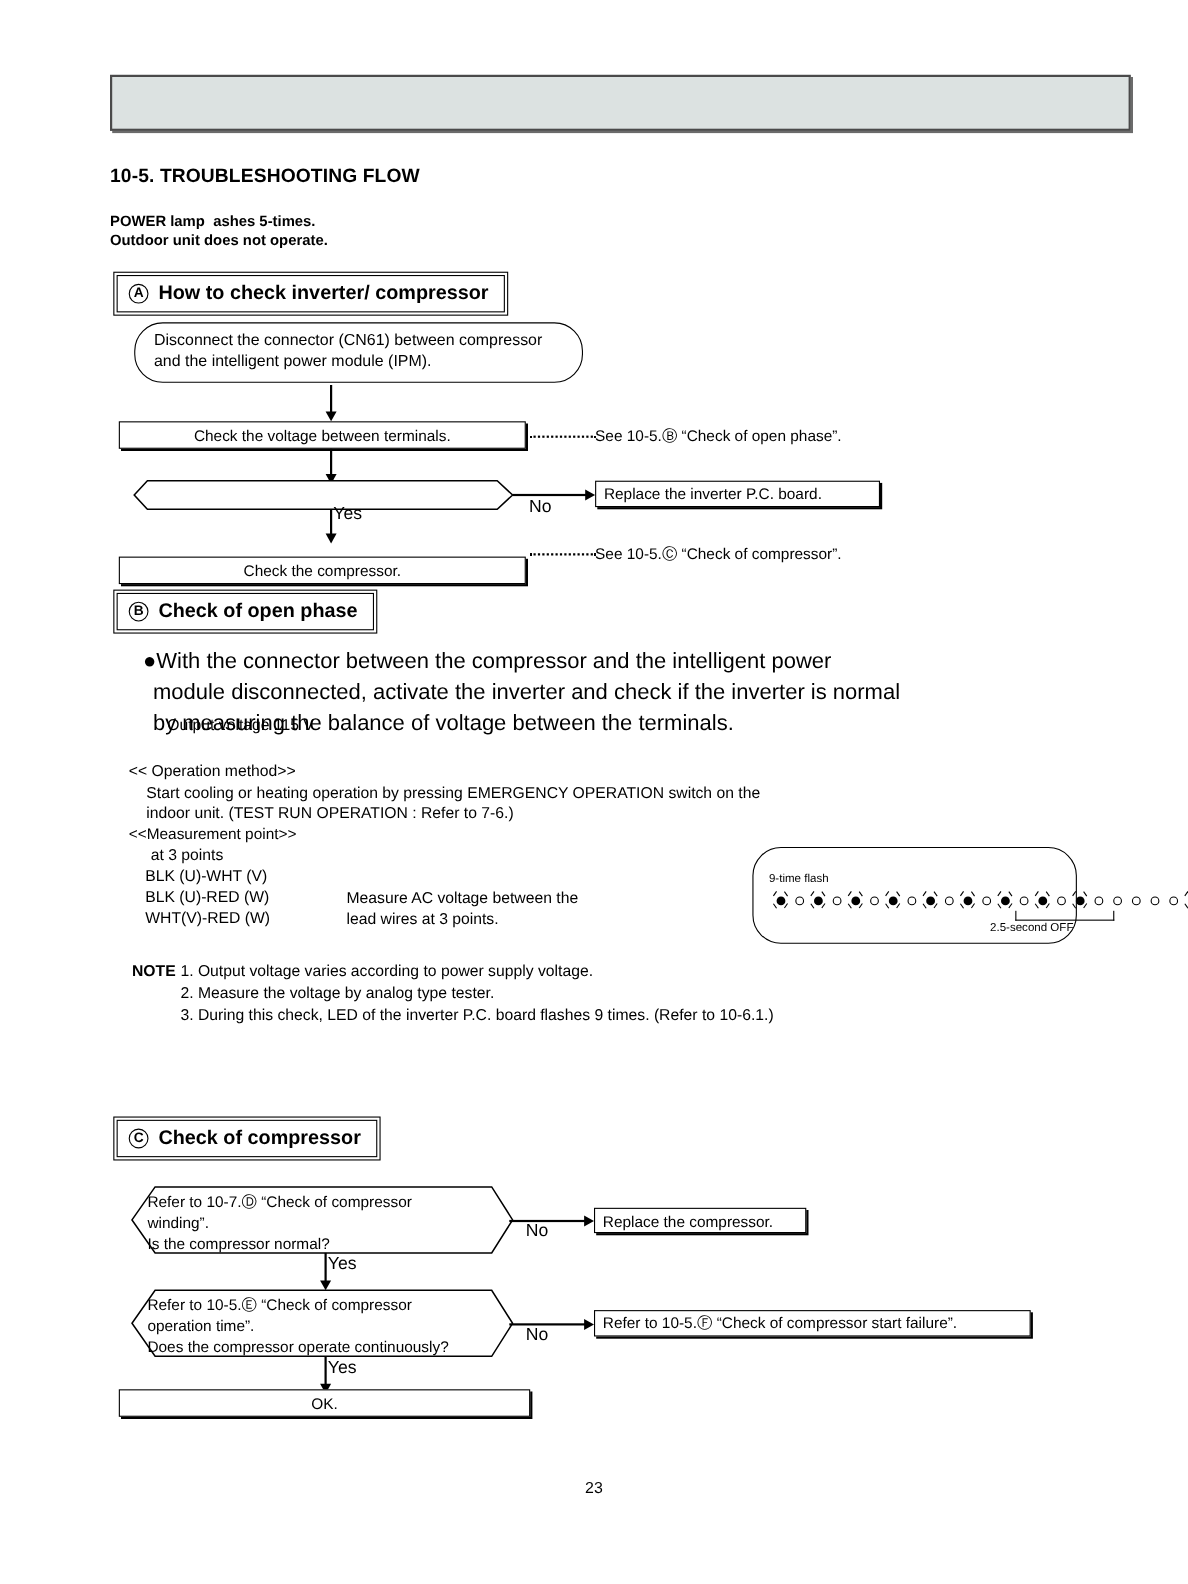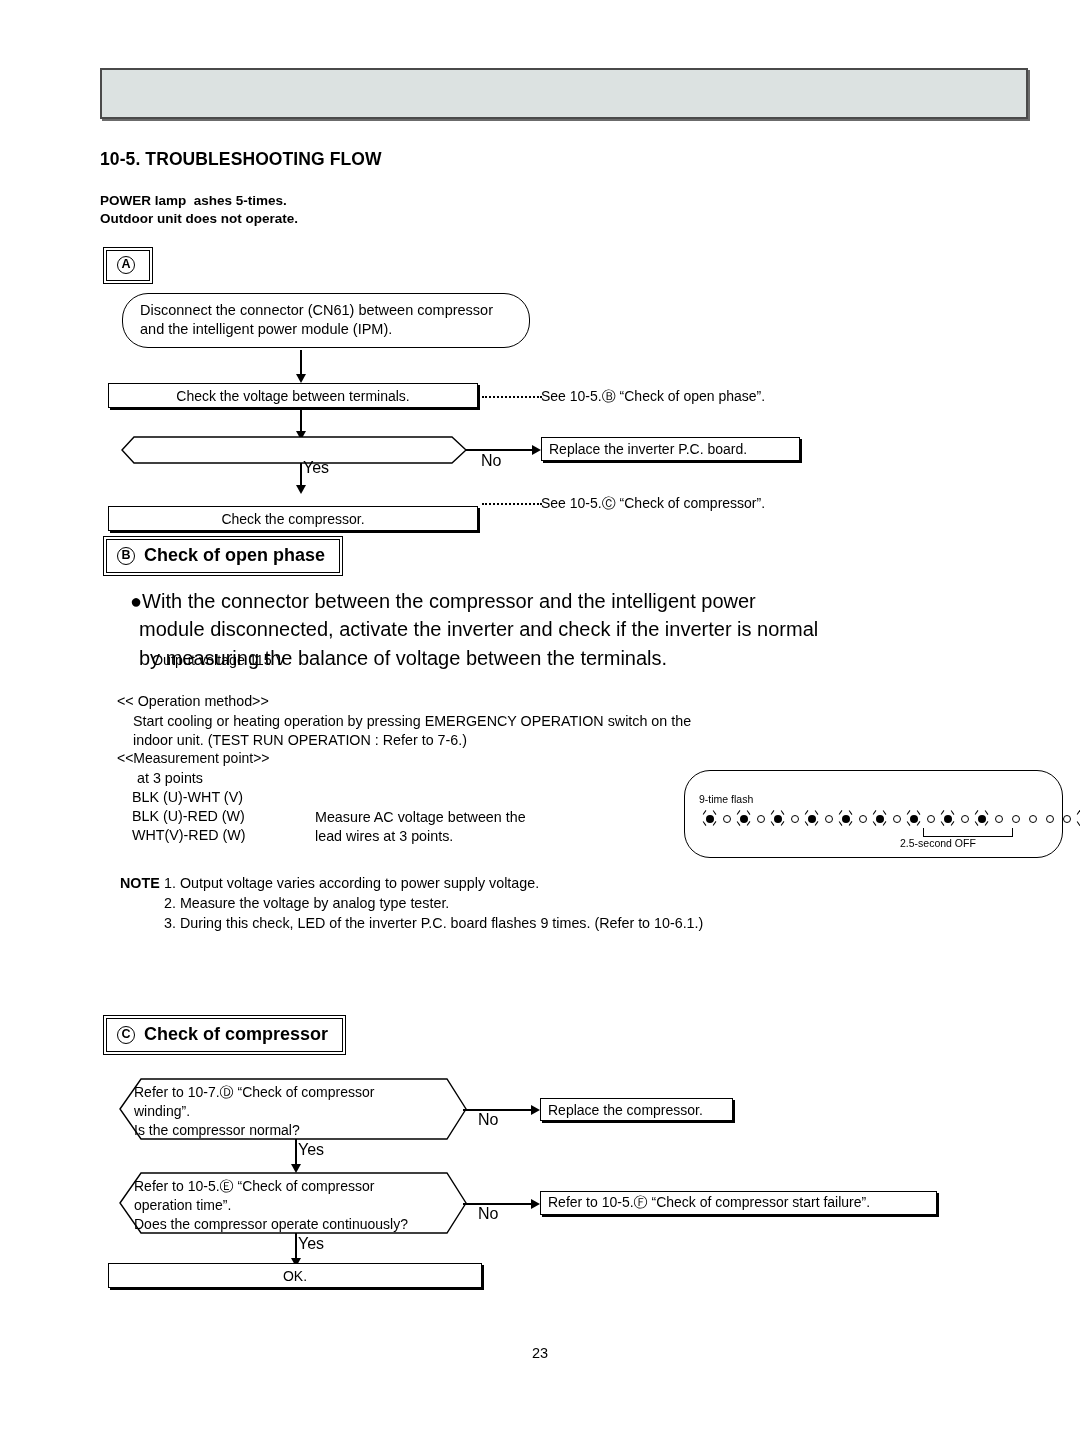--- a/index.html
+++ b/index.html
@@ -114,21 +114,21 @@
   #b-mpoint{ left:117px; top:750px; font-size:14px; }
   #b-m0{ left:137px; top:769px; font-size:14.3px; }
   #b-m1{ left:132px; top:788px; font-size:14.3px; }
   #b-m2{ left:132px; top:807px; font-size:14.3px; }
   #b-m3{ left:132px; top:826px; font-size:14.3px; }
   #b-meas1{ left:315px; top:808px; font-size:14.3px; }
   #b-meas2{ left:315px; top:827px; font-size:14.3px; }
 
   
   #led-panel{
-    position:absolute; left:684px; top:770px; width:379px; height:88px;
+    position:absolute; left:684px; top:770px; width:295px; height:88px;
     border:1.4px solid #000; border-radius:26px; background:#fff;
   }
   #led-caption{ position:absolute; left:14px; top:22px; font-size:10.5px; white-space:nowrap; }
   #led-row{ position:absolute; left:16px; top:38px; display:flex; align-items:center; gap:0px; }
   .led-on{ width:17px; height:18px; position:relative; flex:0 0 17px; }
   .led-on .dot{
     position:absolute; left:4.5px; top:5.5px; width:8px; height:8px;
     background:#000; border-radius:50%;
   }
   .led-on .ray{ position:absolute; width:1.4px; height:5px; background:#000; }
@@ -167,20 +167,21 @@
 
 <div id="header-bar"></div>
 
 <div class="t" id="doc-title">10-5. TROUBLESHOOTING FLOW</div>
 <div class="t" id="cond-1">POWER lamp  ashes 5-times.</div>
 <div class="t" id="cond-2">Outdoor unit does not operate.</div>
 
 <div class="sec-head" id="sec-a">
   <div class="sec-head-inner">
     <span class="circ">A</span>
+    <span>How to check inverter/ compressor</span>
   </div>
 </div>
 
 <div class="rbox" style="left:122px; top:293px; width:408px;">Disconnect the connector (CN61) between
 compressor and the intelligent power module
 (IPM).</div>
 
 <div class="vline" style="left:300px; top:350px; height:26px;"></div>
 <div class="arr-down" style="left:296px; top:374px;"></div>
 

